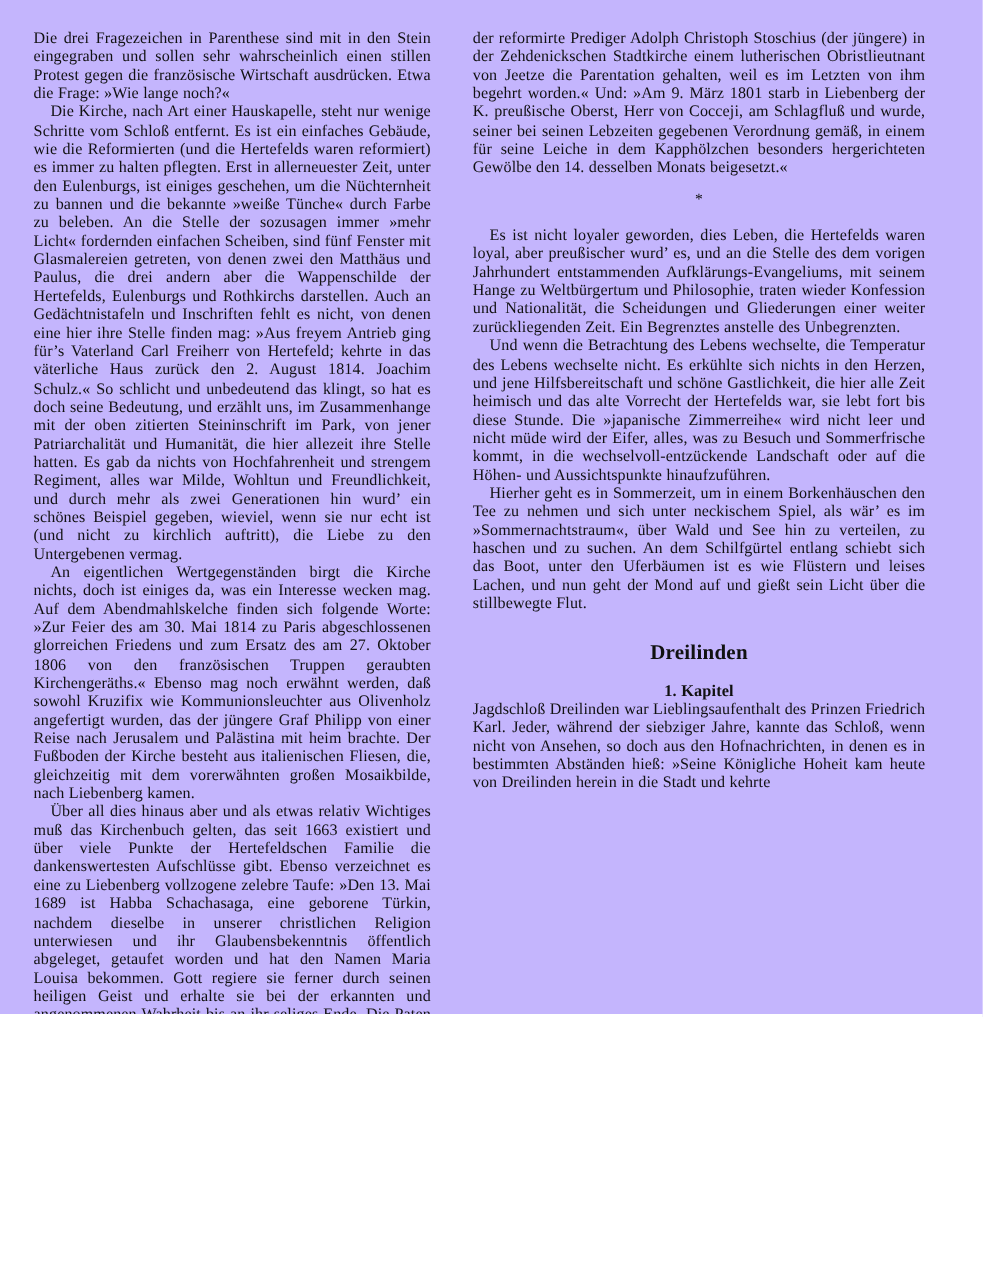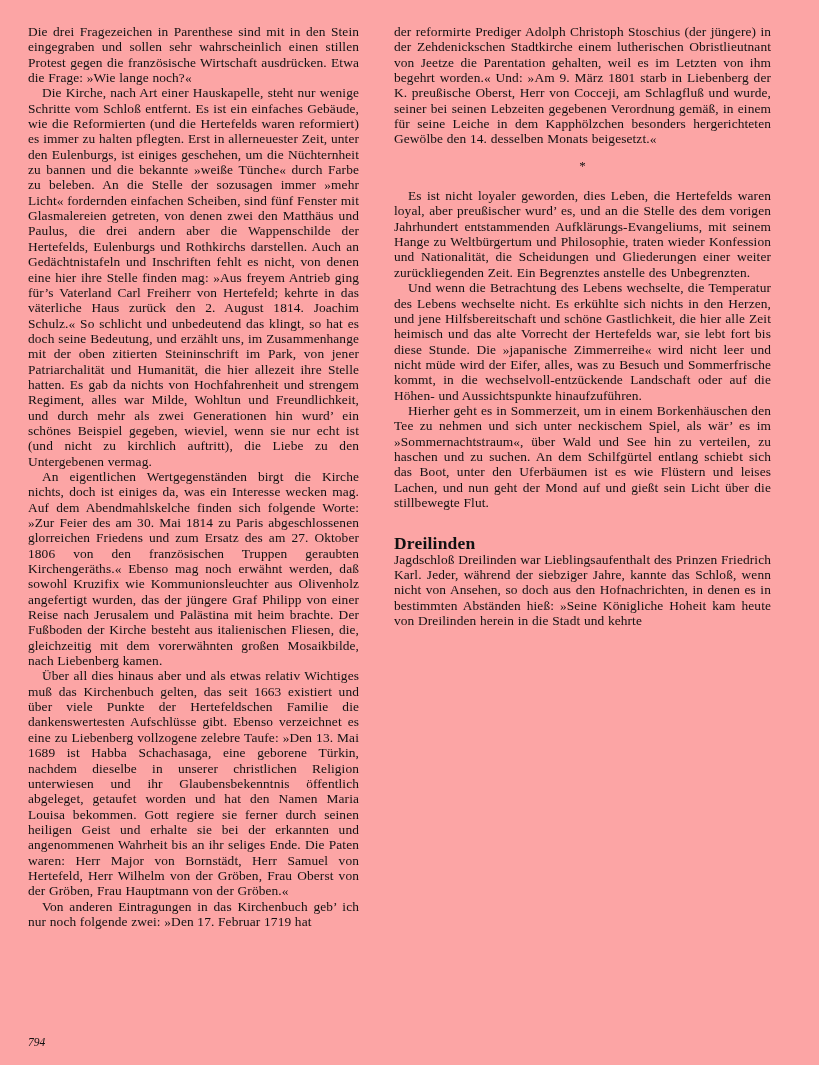--- a/index.html
+++ b/index.html
@@ -3,22 +3,22 @@
 <meta charset="utf-8">
 <style>
   html, body {
     margin: 0;
     padding: 0;
     background: #ffffff;
   }
   .page {
     position: relative;
     width: 819px;
-    height: 1065px;
-    background: #fca5a5;
+    height: 845px;
+    background: #c4b5fd;
     color: #111111;
     font-family: "Liberation Serif", "DejaVu Serif", serif;
     overflow: hidden;
   }
   .col {
     position: absolute;
     top: 24px;
     text-align: justify;
     font-size: 13.4px;
     line-height: 15.35px;
@@ -35,23 +35,24 @@
     text-indent: 14px;
   }
   .col p.cont { text-indent: 0; }
   .separator {
     text-align: center;
     font-size: 13px;
     margin: 11px 0 15px 0;
     text-indent: 0;
   }
   .chapter-title {
+    text-align: center;
     font-size: 17.5px;
     font-weight: bold;
-    margin: 26px 0 0 0;
+    margin: 26px 0 16px 0;
     letter-spacing: 0.2px;
   }
   .chapter-number {
     text-align: center;
     font-size: 13.6px;
     font-weight: bold;
     margin: 13px 0 0 0;
   }
   .section-title {
     text-align: center;
@@ -81,18 +82,19 @@
     <p>Von anderen Eintragungen in das Kirchenbuch geb’ ich nur noch folgende zwei: »Den 17. Februar 1719 hat</p>
   </div>
 
   <div class="col col-right">
     <p class="cont">der reformirte Prediger Adolph Christoph Stoschius (der jüngere) in der Zehdenickschen Stadtkirche einem lutherischen Obristlieutnant von Jeetze die Parentation gehalten, weil es im Letzten von ihm begehrt worden.« Und: »Am 9. März 1801 starb in Liebenberg der K. preußische Oberst, Herr von Cocceji, am Schlagfluß und wurde, seiner bei seinen Lebzeiten gegebenen Verordnung gemäß, in einem für seine Leiche in dem Kapphölzchen besonders hergerichteten Gewölbe den 14. desselben Monats beigesetzt.«</p>
     <div class="separator">*</div>
     <p>Es ist nicht loyaler geworden, dies Leben, die Hertefelds waren loyal, aber preußischer wurd’ es, und an die Stelle des dem vorigen Jahrhundert entstammenden Aufklärungs-Evangeliums, mit seinem Hange zu Weltbürgertum und Philosophie, traten wieder Konfession und Nationalität, die Scheidungen und Gliederungen einer weiter zurückliegenden Zeit. Ein Begrenztes anstelle des Unbegrenzten.</p>
     <p>Und wenn die Betrachtung des Lebens wechselte, die Temperatur des Lebens wechselte nicht. Es erkühlte sich nichts in den Herzen, und jene Hilfsbereitschaft und schöne Gastlichkeit, die hier alle Zeit heimisch und das alte Vorrecht der Hertefelds war, sie lebt fort bis diese Stunde. Die »japanische Zimmerreihe« wird nicht leer und nicht müde wird der Eifer, alles, was zu Besuch und Sommerfrische kommt, in die wechselvoll-entzückende Landschaft oder auf die Höhen- und Aussichtspunkte hinaufzuführen.</p>
     <p>Hierher geht es in Sommerzeit, um in einem Borkenhäuschen den Tee zu nehmen und sich unter neckischem Spiel, als wär’ es im »Sommernachtstraum«, über Wald und See hin zu verteilen, zu haschen und zu suchen. An dem Schilfgürtel entlang schiebt sich das Boot, unter den Uferbäumen ist es wie Flüstern und leises Lachen, und nun geht der Mond auf und gießt sein Licht über die stillbewegte Flut.</p>
     <h1 class="chapter-title">Dreilinden</h1>
+    <h2 class="chapter-number">1. Kapitel</h2>
     <p class="cont">Jagdschloß Dreilinden war Lieblingsaufenthalt des Prinzen Friedrich Karl. Jeder, während der siebziger Jahre, kannte das Schloß, wenn nicht von Ansehen, so doch aus den Hofnachrichten, in denen es in bestimmten Abständen hieß: »Seine Königliche Hoheit kam heute von Dreilinden herein in die Stadt und kehrte</p>
   </div>
 
   <div class="page-number">794</div>
 
 </div>
 
 </body></html>

